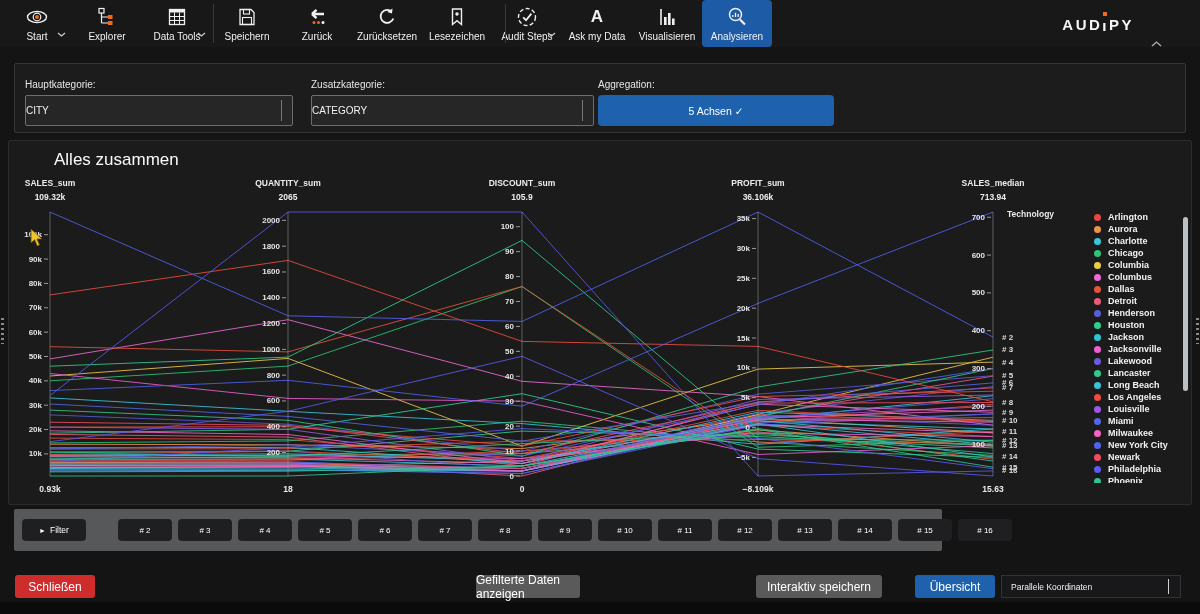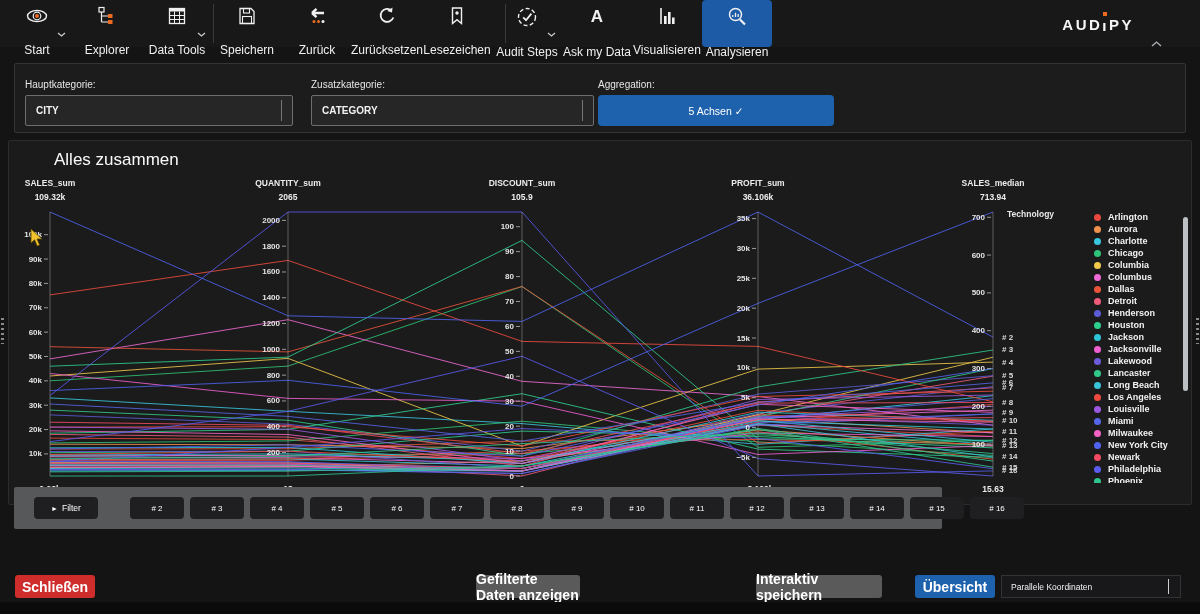--- a/index.html
+++ b/index.html
@@ -4,55 +4,55 @@
 <style>
   html,body{margin:0;padding:0;background:#0c0c0c;}
   *{box-sizing:border-box;font-family:"Liberation Sans",sans-serif;}
   .app{position:relative;width:1200px;height:614px;background:#141414;overflow:hidden;color:#f0f0f0;}
 
   
   .toolbar{position:absolute;left:0;top:0;width:1200px;height:47px;background:#181818;display:flex;align-items:stretch;}
   .tb-items{display:flex;padding-left:2px;}
   .tb-item{position:relative;width:70px;height:47px;display:flex;flex-direction:column;align-items:center;justify-content:flex-start;padding-top:5px;cursor:pointer;}
   .tb-item .ticon{height:24px;display:flex;align-items:center;justify-content:center;}
-  .tb-item .tlabel{font-size:12px;color:#f0f0f0;margin-top:16px;white-space:nowrap;}
+  .tb-item .tlabel{font-size:10px;color:#f0f0f0;margin-top:2px;white-space:nowrap;}
   .tb-item.active{background:#1d5ba6;border-radius:4px;}
   .tb-caret{position:absolute;right:6px;bottom:6px;}
   .tb-sep{position:absolute;top:4px;width:1px;height:39px;background:#3a3a3a;}
   .logo{position:absolute;right:66px;top:16px;font-size:15px;font-weight:bold;letter-spacing:2.5px;color:#f5f5f5;}
   .logo .logo-i{position:relative;display:inline-block;}
   .logo .logo-i .dot{position:absolute;left:1px;top:-4px;width:3.5px;height:3.5px;background:#ed6b21;}
   .logo .logo-i .stem{display:inline-block;transform:scaleY(.72);transform-origin:bottom;}
   .top-chevron{position:absolute;right:38px;top:33px;cursor:pointer;}
 
   
   .form-panel{position:absolute;left:14px;top:63px;width:1172px;height:70px;background:#1c1c1c;border:1px solid #353535;border-radius:2px;}
   .flabel{position:absolute;font-size:10px;color:#e6e6e6;}
-  .combo{position:absolute;height:31px;background:#262626;border:1px solid #6e6e6e;border-radius:2px;display:flex;align-items:center;padding-left:10px;font-size:10px;color:#f2f2f2;cursor:pointer;font-weight:bold;}
+  .combo{position:absolute;height:31px;background:#262626;border:1px solid #6e6e6e;border-radius:2px;display:flex;align-items:center;font-size:10px;color:#f2f2f2;cursor:pointer;}
   .combo .divider{position:absolute;right:10px;top:4px;bottom:4px;width:1px;background:#777;}
   .blue-btn{position:absolute;height:31px;background:#1e62ad;border-radius:4px;display:flex;align-items:center;justify-content:center;font-size:10.5px;color:#fff;cursor:pointer;}
 
   
   .chart-panel{position:absolute;left:8px;top:140px;width:1184px;height:365px;background:#1b1b1b;border:1px solid #2c2c2c;border-radius:2px;}
   .chart-title{position:absolute;left:54px;top:150px;font-size:17px;color:#fafafa;}
   .chart-svg{position:absolute;left:0;top:140px;}
   .legend{position:absolute;left:1094px;top:211px;width:88px;height:272px;overflow:hidden;}
   .legend-item{display:flex;align-items:center;height:12px;cursor:pointer;}
   .legend-dot{width:7px;height:7px;border-radius:50%;margin-right:7px;flex:none;}
   .legend-label{font-size:9px;font-weight:bold;color:#f2f2f2;white-space:nowrap;}
   .legend-scrollbar{position:absolute;left:1183px;top:217px;width:5px;height:174px;background:#bcbfc3;border-radius:2.5px;cursor:pointer;}
 
   
-  .filter-bar{position:absolute;left:14px;top:487px;width:928px;height:42px;background:#57585a;border-radius:2px;display:flex;align-items:center;padding-left:20px;}
+  .filter-bar{position:absolute;left:14px;top:509px;width:928px;height:42px;background:#57585a;border-radius:2px;display:flex;align-items:center;padding-left:8px;}
   .filter-btn{width:64px;height:22px;background:#1f1f22;border-radius:4px;color:#fff;font-size:8.5px;display:flex;align-items:center;justify-content:center;gap:4px;margin-right:32px;cursor:pointer;flex:none;}
   .step-btn{width:54px;height:22px;background:#1f1f22;border-radius:4px;color:#fff;font-size:8px;display:flex;align-items:center;justify-content:center;margin-right:6px;cursor:pointer;flex:none;}
   .tri{font-size:7px;line-height:1;}
 
   
-  .foot-btn{position:absolute;top:575px;height:23px;border-radius:3px;display:flex;align-items:center;justify-content:center;font-size:14px;color:#fff;cursor:pointer;font-weight:bold;}
+  .foot-btn{position:absolute;top:575px;height:23px;border-radius:3px;display:flex;align-items:center;justify-content:center;font-size:12px;color:#fff;cursor:pointer;}
   .foot-gray{background:#5a5a5a;}
   .foot-red{background:#cf2c2c;}
   .foot-blue{background:#1e62ad;}
   .view-select{position:absolute;top:575px;height:23px;background:#18181a;border:1px solid #333;display:flex;align-items:center;padding-left:9px;font-size:8.5px;color:#f2f2f2;cursor:pointer;}
   .view-select .divider{position:absolute;right:11px;top:3px;bottom:3px;width:1px;background:#cfcfcf;}
   .bottom-strip{position:absolute;left:0;top:602px;width:1200px;height:12px;background:#0b0b0b;}
 
   .edge-handle{position:absolute;width:3px;height:26px;background:repeating-linear-gradient(to bottom,#8a8a8a 0 2px,transparent 2px 5px);cursor:ew-resize;}
   .cursor{position:absolute;z-index:50;pointer-events:none;}
 </style>

